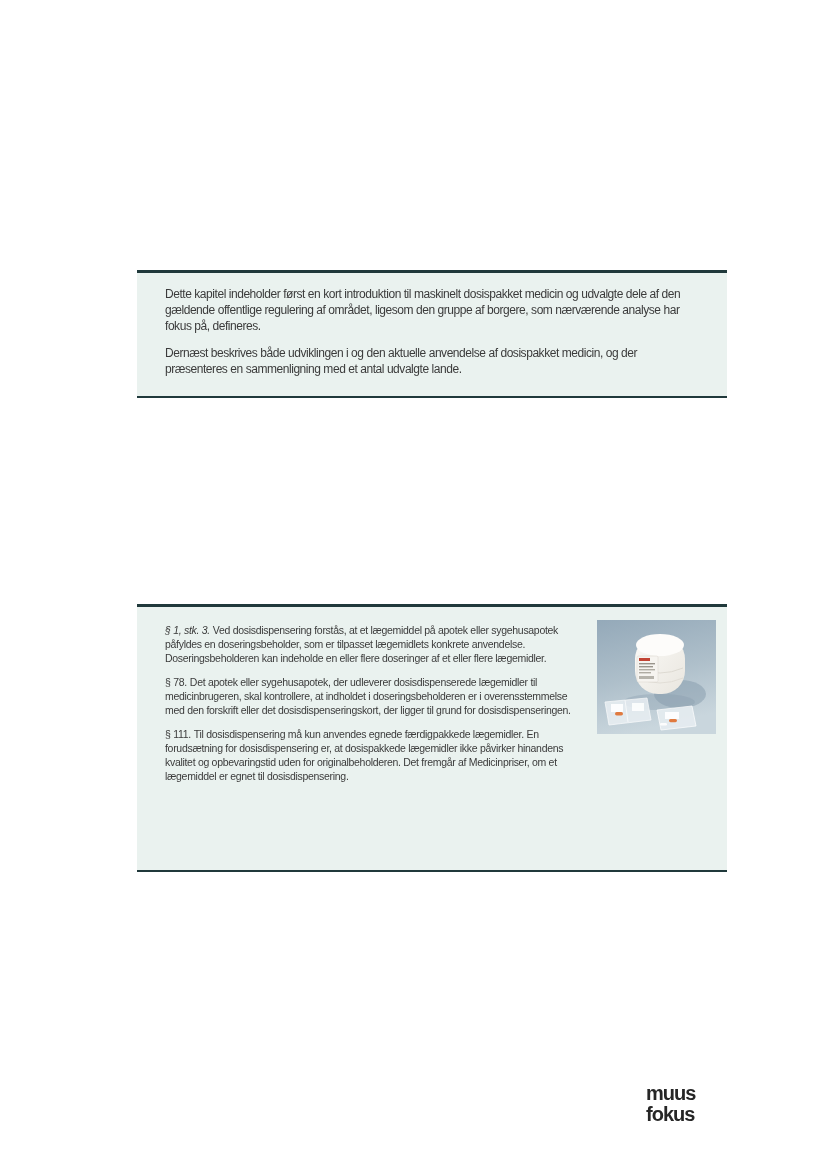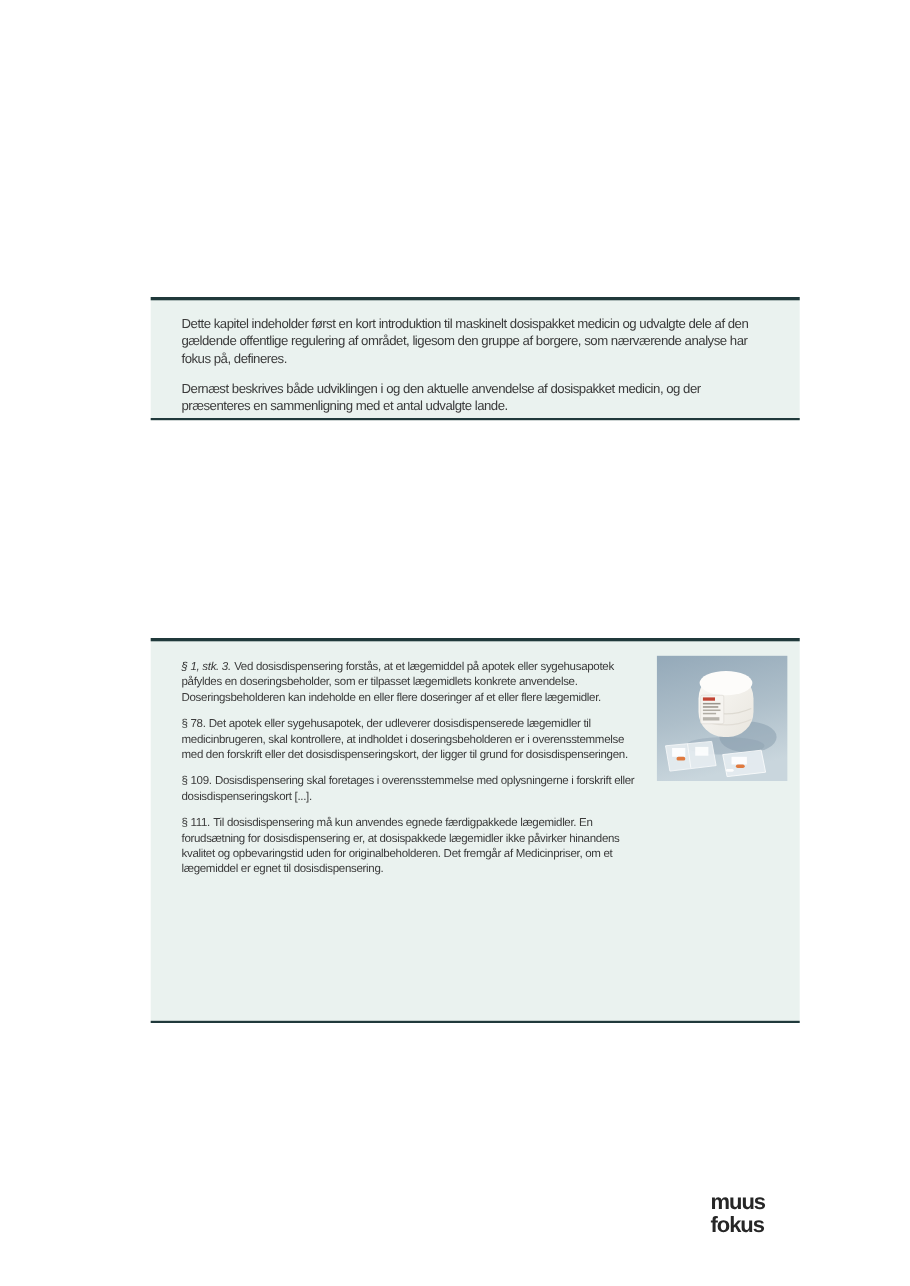--- a/index.html
+++ b/index.html
@@ -15,30 +15,30 @@
     font-family:"Liberation Sans", sans-serif;
     color:var(--text);
   }
   .callout{
     position:absolute;left:137px;width:590px;box-sizing:border-box;
     background:var(--box-bg);
     border-top:3px solid var(--box-border);
     border-bottom:2px solid var(--box-border);
   }
   .intro-box{
-    top:270px;height:112px;
+    top:270px;height:128px;
     padding:13px 24px 0 28px;
   }
   .intro-box p{
     margin:0 0 11px 0;
     font-size:12px;line-height:16px;letter-spacing:-0.45px;
     max-width:528px;
   }
   .reg-box{
-    top:580px;height:350px;
+    top:604px;height:268px;
     padding:16px 11px 0 28px;
   }
   .reg-content{display:flex;gap:8px;align-items:flex-start;}
   .reg-text{width:424px;flex:none;}
   .reg-text p{
     margin:0 0 10px 0;
     font-size:10.5px;line-height:14px;letter-spacing:-0.3px;
   }
   .lead{padding-right:3px;}
   .lead.italic{font-style:italic;}
@@ -61,23 +61,20 @@
 </section>
 
 <section class="callout reg-box">
   <div class="reg-content">
     <div class="reg-text">
       <p>
         <span class="lead italic">§ 1, stk. 3.</span><span>Ved dosisdispensering forstås, at et lægemiddel på apotek eller sygehusapotek påfyldes en doseringsbeholder, som er tilpasset lægemidlets konkrete anvendelse. Doseringsbeholderen kan indeholde en eller flere doseringer af et eller flere lægemidler.</span>
       </p>
       <p>
         <span class="lead">§ 78.</span><span>Det apotek eller sygehusapotek, der udleverer dosisdispenserede lægemidler til medicinbrugeren, skal kontrollere, at indholdet i doseringsbeholderen er i overensstemmelse med den forskrift eller det dosisdispenseringskort, der ligger til grund for dosisdispenseringen.</span>
-      </p>
-      <p>
-        <span class="lead">§ 109.</span><span>Dosisdispensering skal foretages i overensstemmelse med oplysningerne i forskrift eller dosisdispenseringskort [...].</span>
       </p>
       <p>
         <span class="lead">§ 111.</span><span>Til dosisdispensering må kun anvendes egnede færdigpakkede lægemidler. En forudsætning for dosisdispensering er, at dosispakkede lægemidler ikke påvirker hinandens kvalitet og opbevaringstid uden for originalbeholderen. Det fremgår af Medicinpriser, om et lægemiddel er egnet til dosisdispensering.</span>
       </p>
     </div>
 
     <svg class="reg-photo" viewBox="0 0 119 114" xmlns="http://www.w3.org/2000/svg">
       <defs>
         <linearGradient id="pbg" x1="0" y1="0" x2="0.25" y2="1">
           <stop offset="0" stop-color="#94a9b9"></stop>

